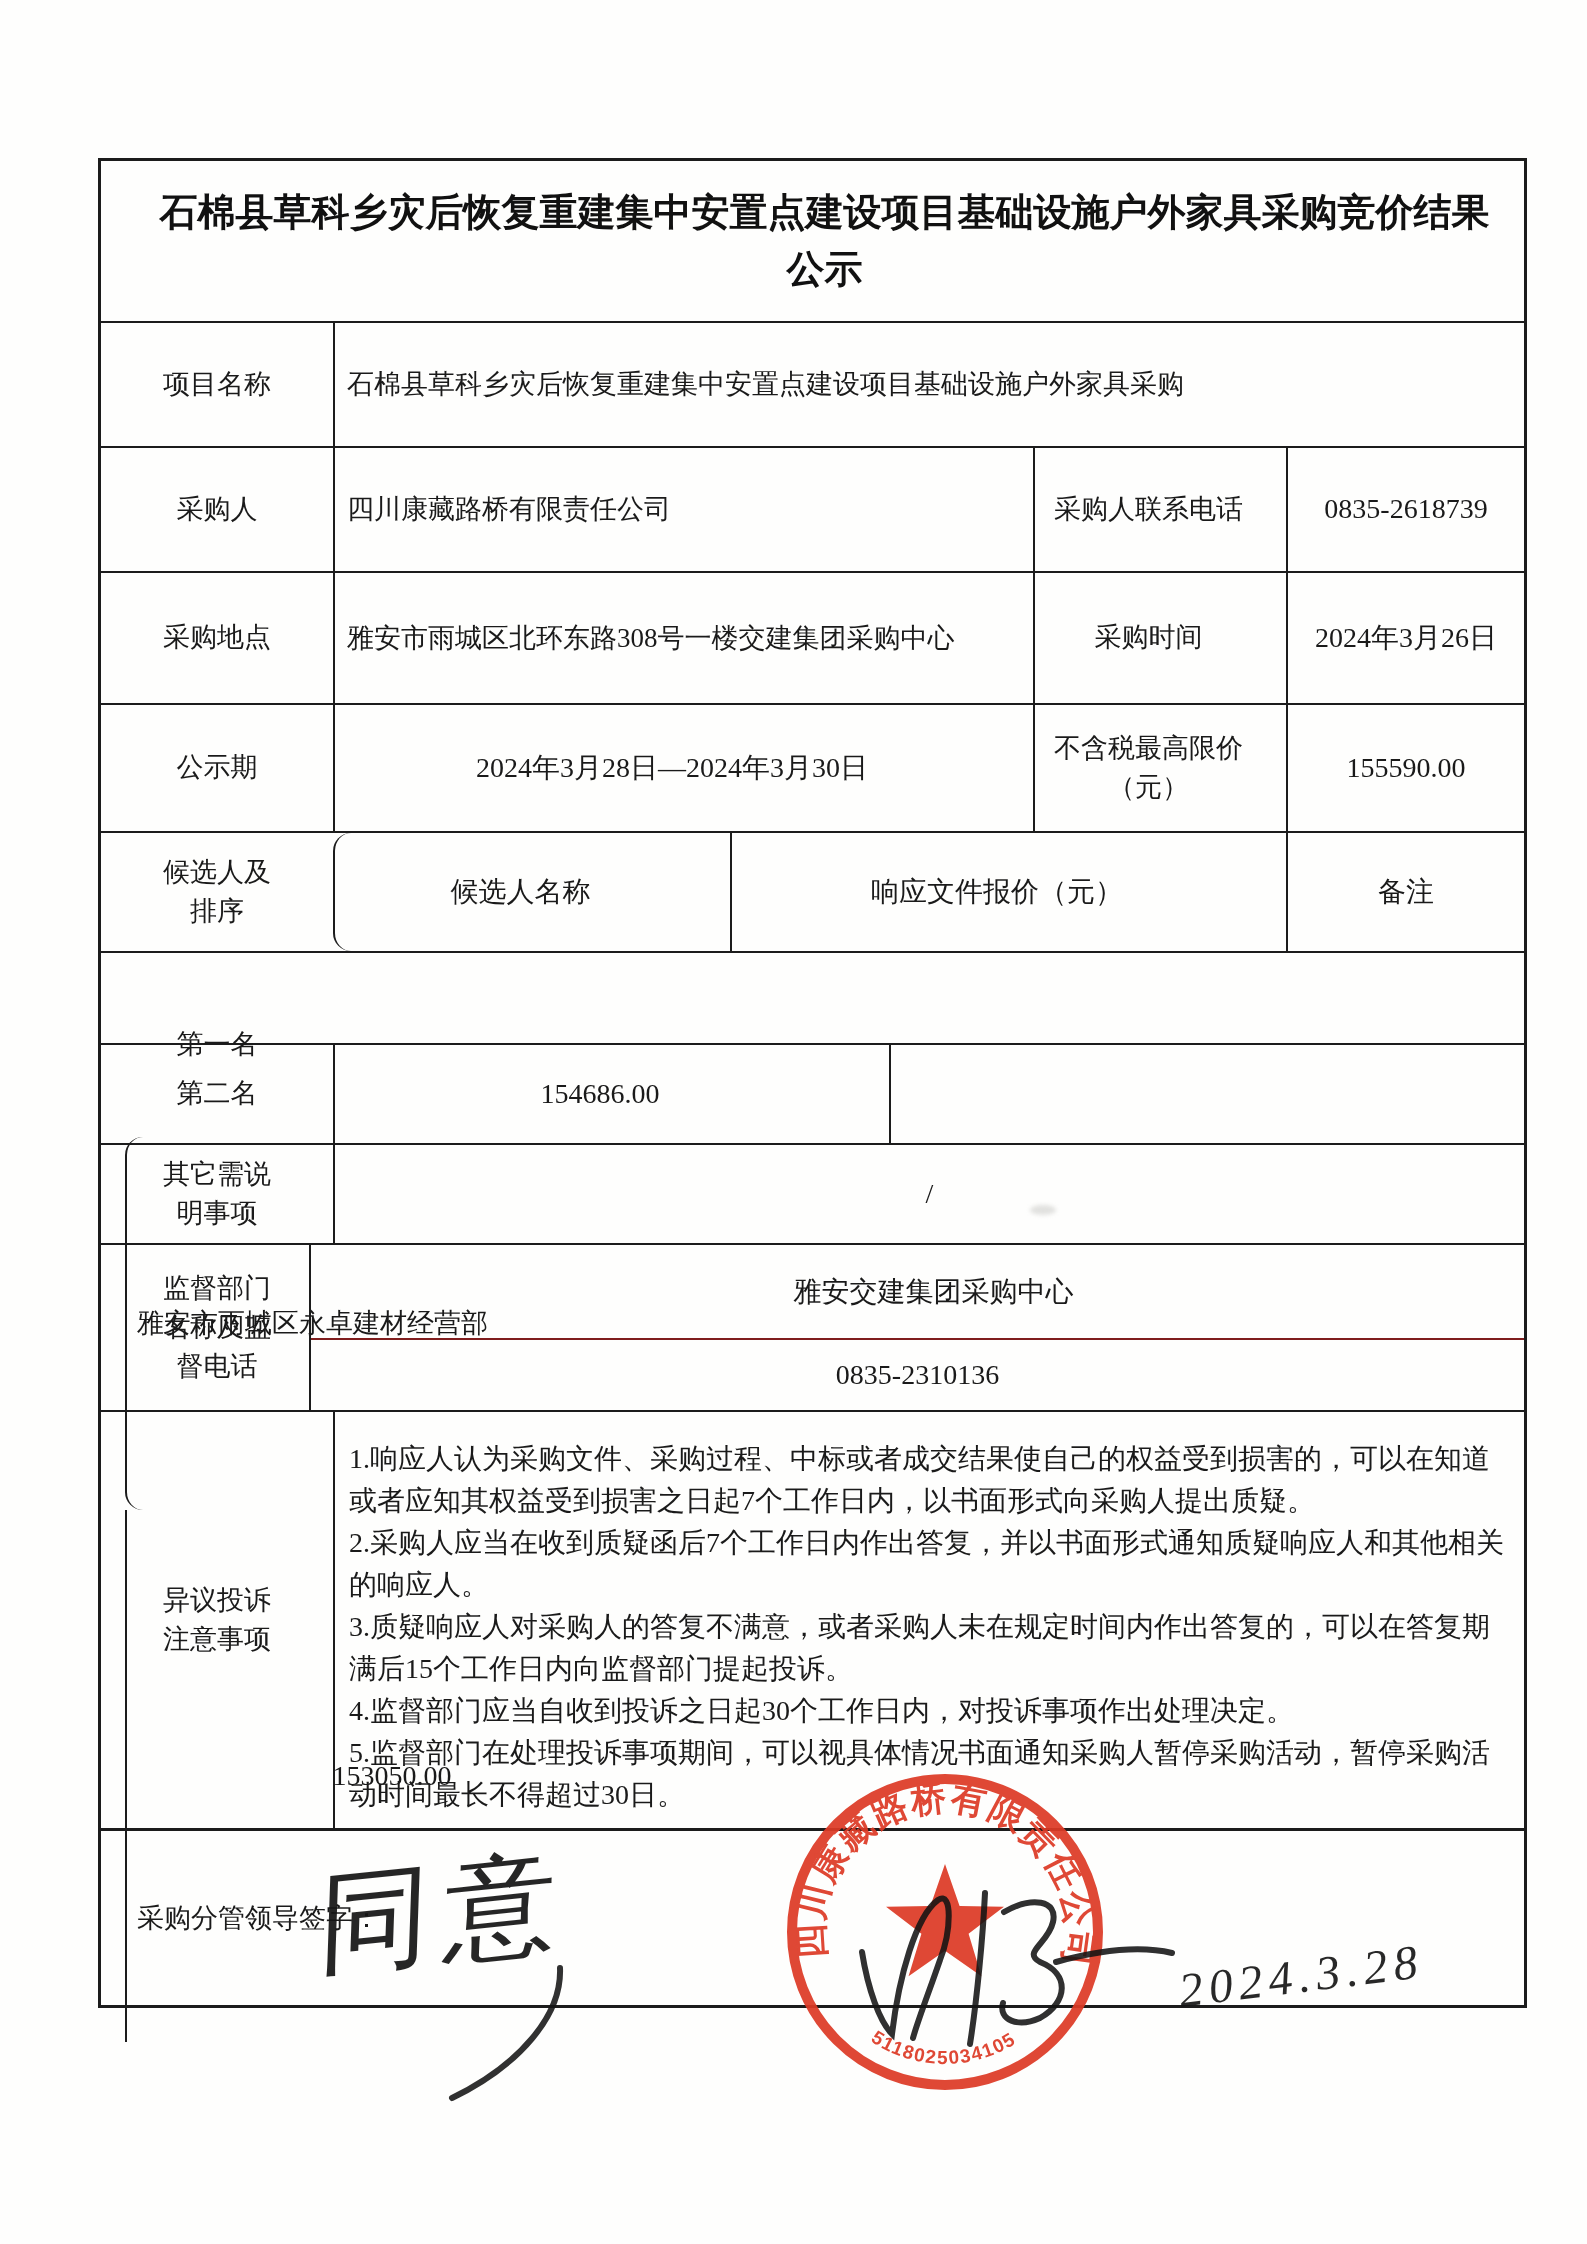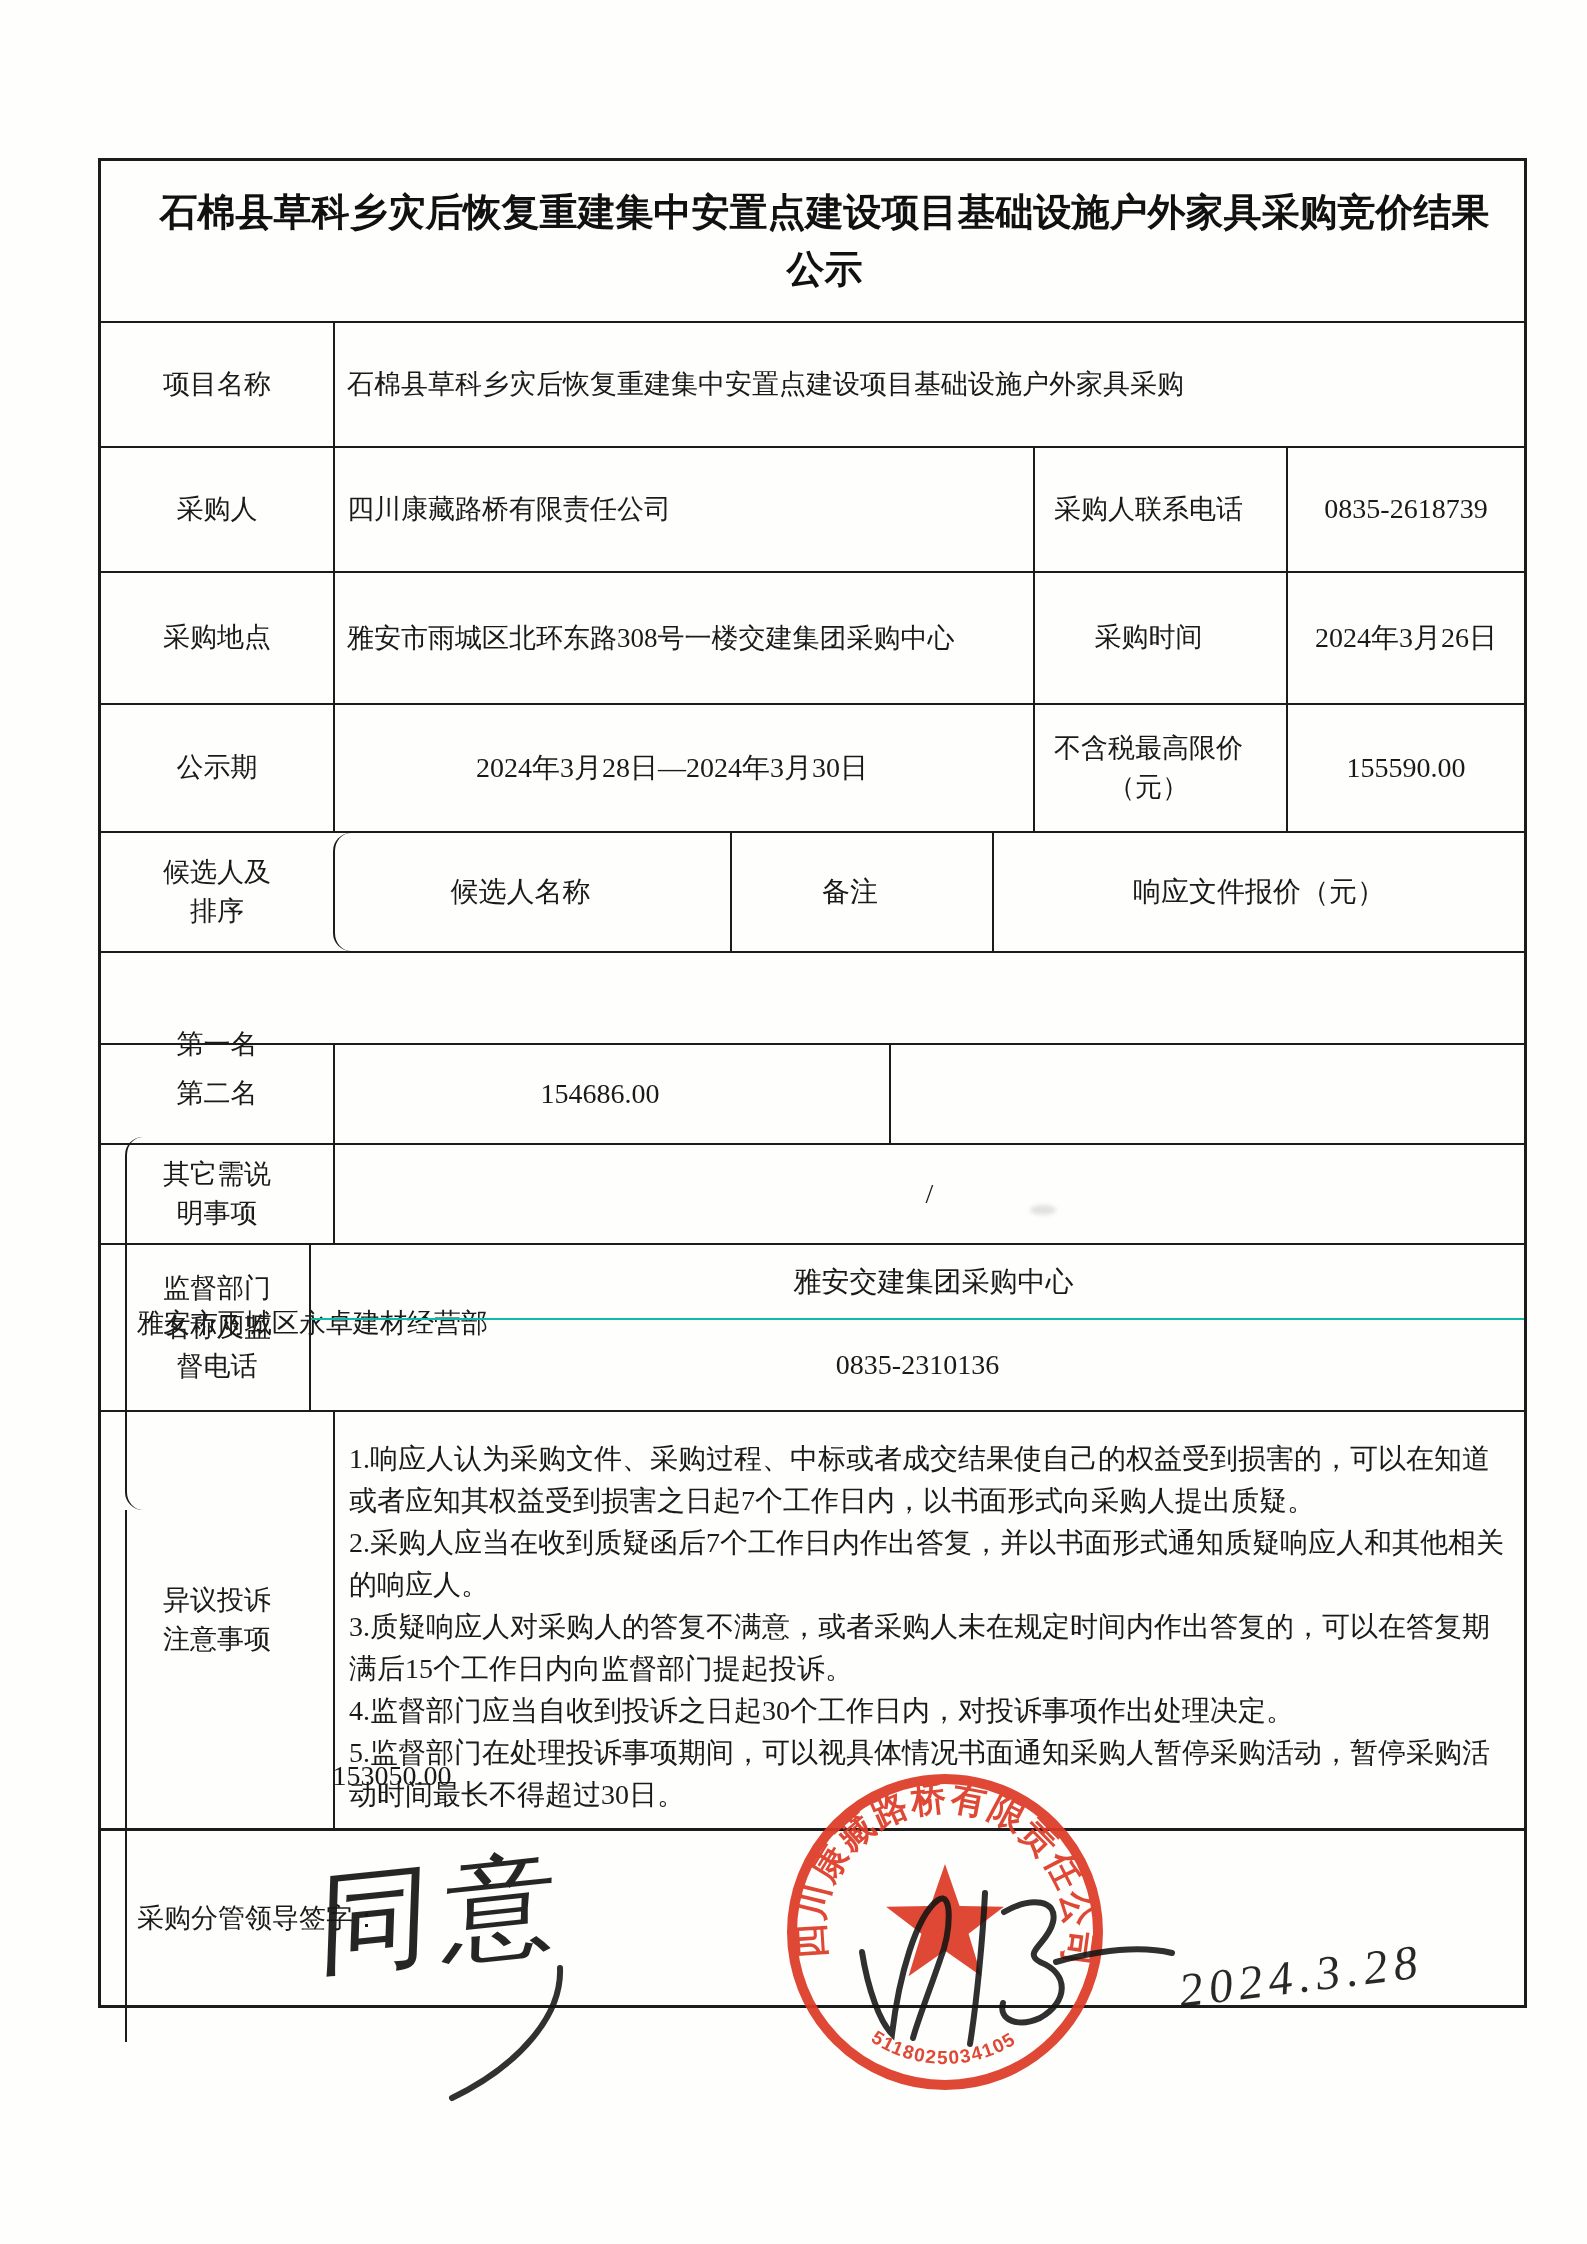--- a/index.html
+++ b/index.html
@@ -49,21 +49,21 @@
   .r-cand1    { height:92px;flex-direction:column; }
   .r-cand2    { height:100px; }
   .col-name  { width:373px; flex:0 0 373px;border-radius:18px; }
   .col-price { width:532px; flex:0 0 532px; }
   .name-cell { padding:0 8px 0 10px; font-size:27px; line-height:1.45; }
 
   .r-other { height:100px; }
   .r-super { height:167px; }
   .super-right { flex:1 1 auto; display:flex; flex-direction:column; border-left:2px solid #1c1c1c; }
   .super-sub { display:flex; align-items:center; justify-content:center; font-size:28px; }
-  .super-sub1 { height:75px; border-bottom:2px solid #14b8a6;padding-left:32px; }
+  .super-sub1 { height:95px; border-bottom:2px solid #7f1d1d;padding-left:32px; }
   .super-sub2 { flex:1; }
 
   .r-complaint { height:418px; }
   .complaint-body {
     flex:1 1 auto; display:block; padding:26px 14px 10px 14px;
     font-size:28px; line-height:1.5; align-items:flex-start;
   }
   .complaint-body p { margin:0; }
 
   .r-sign { height:177px; border-top:3px solid #1c1c1c; position:relative; }
@@ -122,22 +122,22 @@
     <div class="row r-period">
       <div class="cell lbl">公示期</div>
       <div class="cell val-center col-wide">2024年3月28日—2024年3月30日</div>
       <div class="cell col-midlbl">不含税最高限价（元）</div>
       <div class="cell val-center col-last">155590.00</div>
     </div>
 
     <div class="row r-candhead">
       <div class="cell lbl">候选人及排序</div>
       <div class="cell val-center col-name">候选人名称</div>
+      <div class="cell val-center col-price">响应文件报价（元）</div>
       <div class="cell val-center col-last">备注</div>
-      <div class="cell val-center col-price">响应文件报价（元）</div>
     </div>
 
     <div class="row r-cand1">
       <div class="cell lbl">第一名</div>
       <div class="cell name-cell col-name">雅安市雨城区永卓建材经营部</div>
       <div class="cell val-center col-price">153050.00</div>
       <div class="cell val-center col-last"></div>
     </div>
 
     <div class="row r-cand2">

